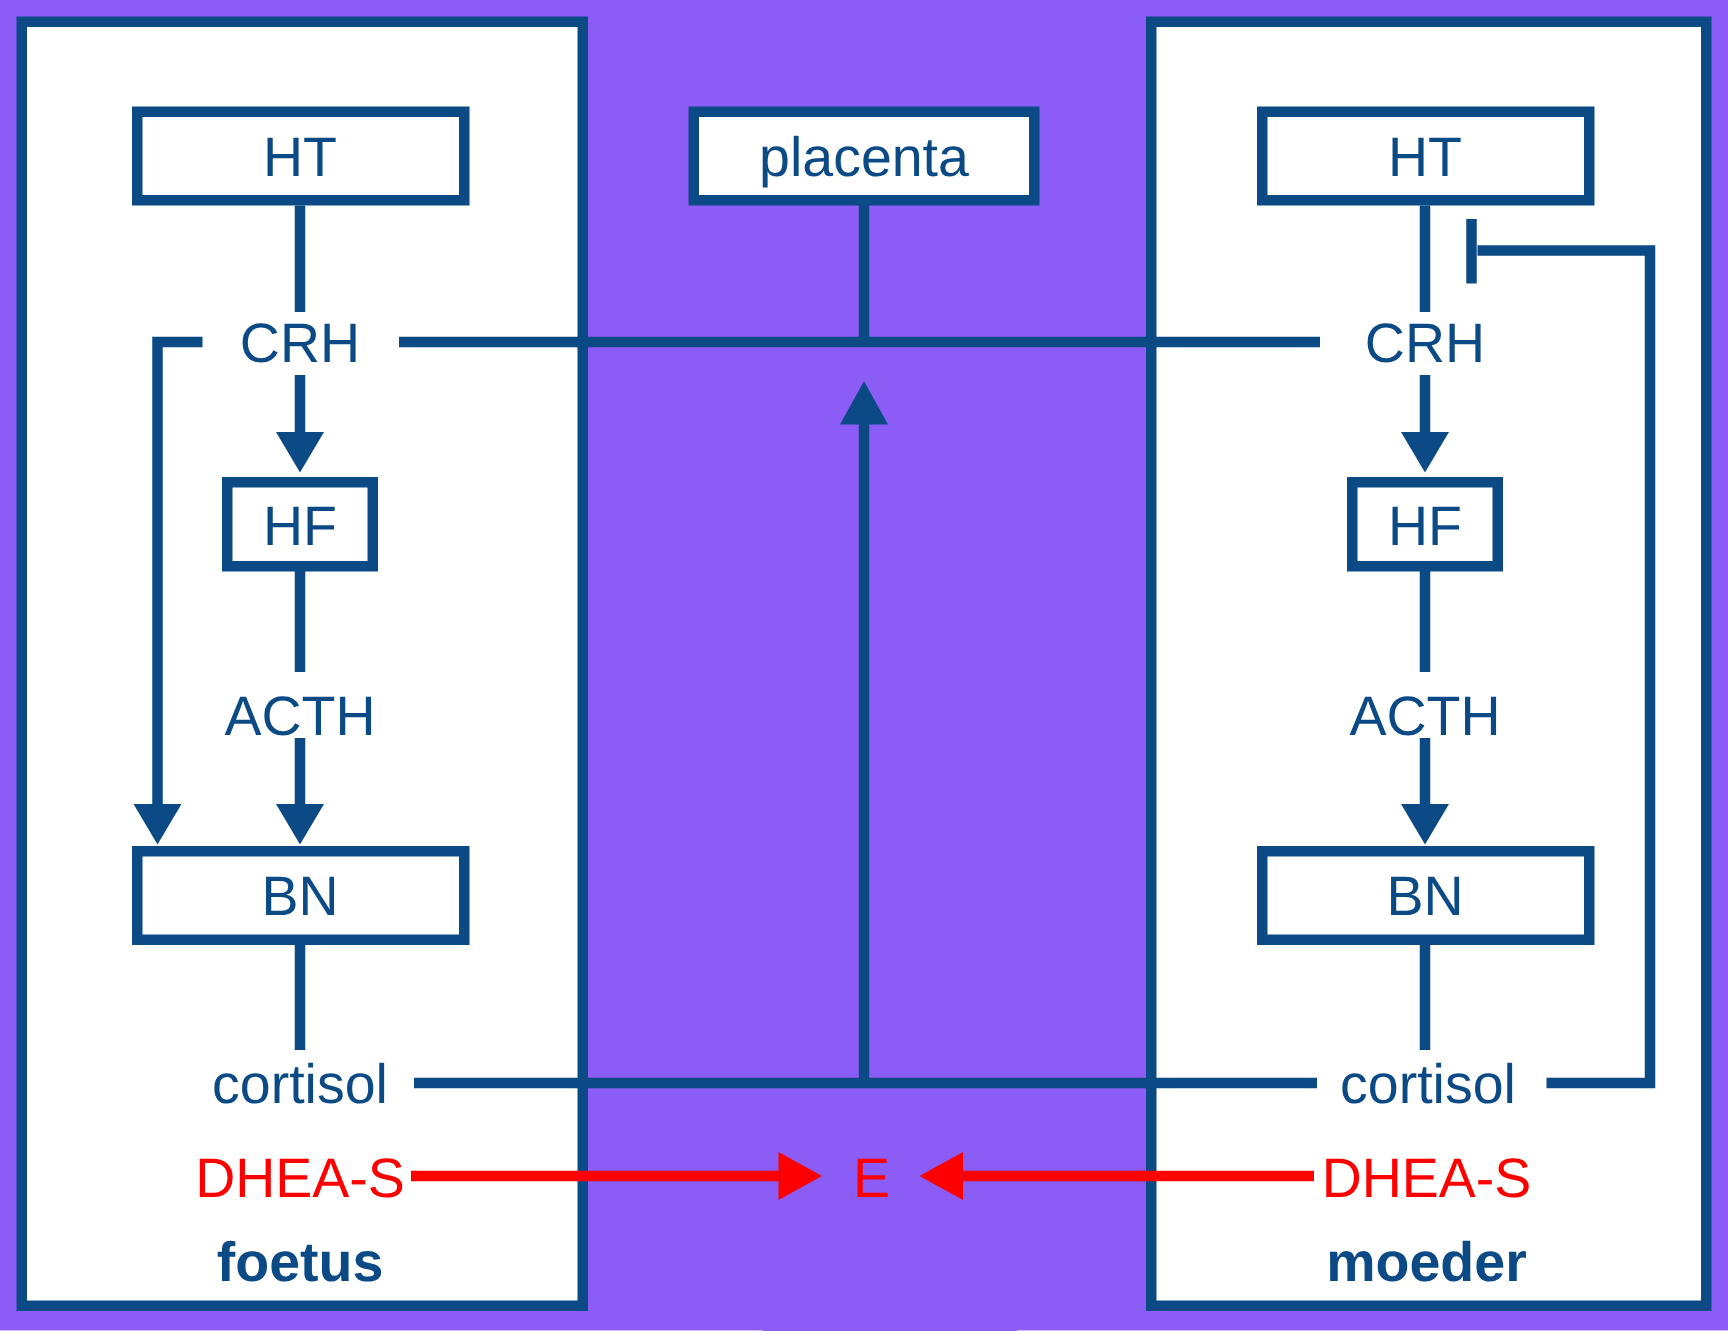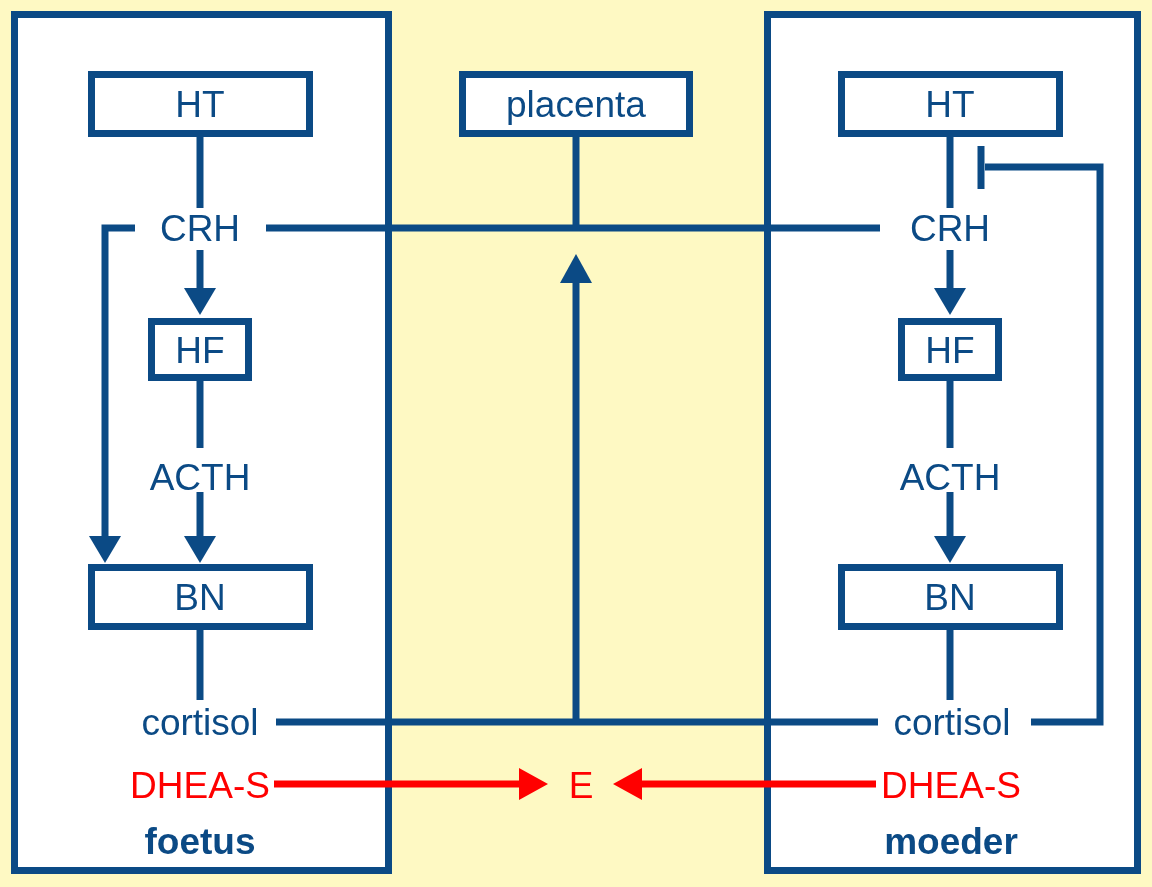--- a/index.html
+++ b/index.html
@@ -4,21 +4,21 @@
 <style>
   html, body {
     margin: 0;
     padding: 0;
     background: #ffffff;
   }
   #stage {
     position: relative;
     width: 1152px;
     height: 887px;
-    background: #fef9c3;
+    background: #8b5cf6;
     font-family: "Liberation Sans", sans-serif;
     overflow: hidden;
   }
   #stage svg {
     position: absolute;
     top: 0;
     left: 0;
     width: 1152px;
     height: 887px;
   }

